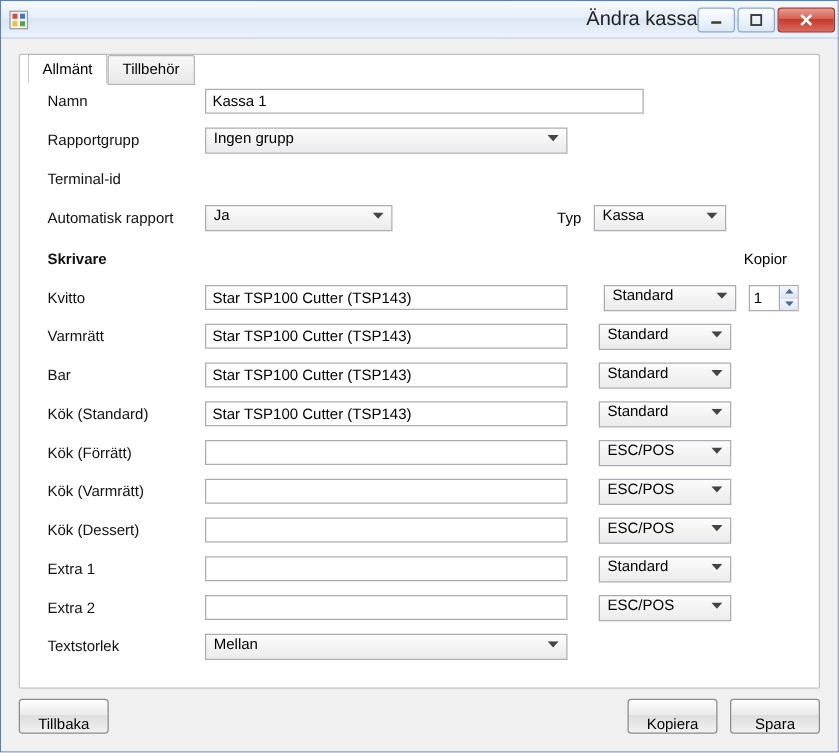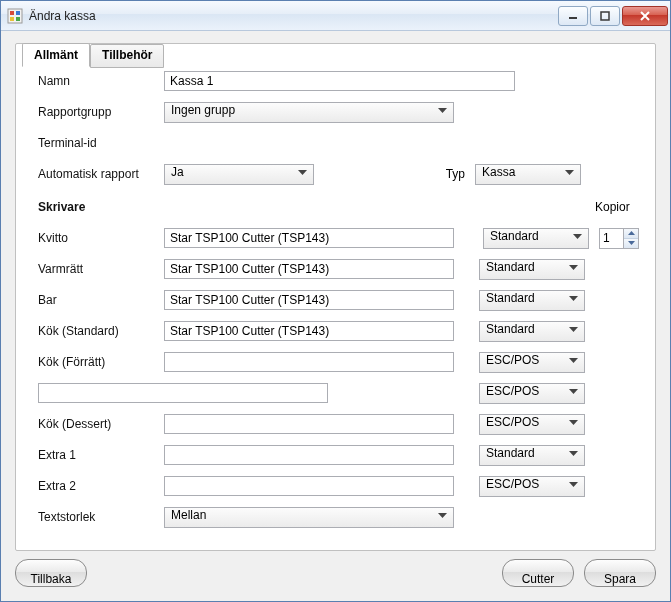--- a/index.html
+++ b/index.html
@@ -29,21 +29,22 @@
     padding: 0 2px 0 6px;
   }
   .titlebar .app-icon {
     width: 16px; height: 16px;
     margin-right: 6px;
     display: inline-block;
   }
   .titlebar .title-text {
     flex: 1;
     color: #222;
-    font-size: 12px;
+    font-size: 16px;
+    text-align: right;
   }
   .win-controls { display: flex; gap: 2px; }
   .win-btn {
     width: 30px; height: 20px;
     border: 1px solid #8fa8c4;
     border-radius: 3px;
     background: linear-gradient(to bottom, #fbfdff, #dde8f5);
     display: flex; align-items: center; justify-content: center;
     cursor: pointer;
   }
@@ -81,21 +82,20 @@
     padding: 3px 11px 4px 11px;
     border: 1px solid #b4b4b4;
     background: linear-gradient(to bottom, #f8f8f8, #e9e9e9);
     font-size: 12px;
     margin-right: 0px;
     position: relative;
     top: 1px;
     cursor: pointer;
     border-top-left-radius: 2px;
     border-top-right-radius: 2px;
-    font-weight: bold;
   }
   .tab.active {
     background: #fff;
     border-bottom: 1px solid #fff;
     top: 0;
     padding-top: 4px;
     padding-bottom: 4px;
     z-index: 2;
   }
 
@@ -150,21 +150,21 @@
   .btnrow {
     display: flex;
     justify-content: space-between;
   }
   .btnrow .right { display:flex; gap: 10px; }
   button.push {
     min-width: 72px;
     height: 28px;
     padding: 12px 14px;
     border: 1px solid #8b8b8b;
-    border-radius: 13px;
+    border-radius: 3px;
     background: linear-gradient(to bottom, #fdfdfd 0%, #ebebeb 45%, #dddddd 46%, #f1f1f1 100%);
     font: inherit;
     cursor: pointer;
   }
 </style>
 </head>
 <body>
 
 <div class="window">
   <div class="titlebar">
@@ -339,20 +339,21 @@
             <span class="sel-btn">
                 <svg width="9" height="6">
                   <path d="M0 0 L4.5 5 L9 0" fill="#444"></path>
                 </svg>
               </span>
           </div>
           <div style="width:44px"></div>
         </div>
 
         <div class="row">
+          <div class="lbl">Kök (Varmrätt)</div>
           <input type="text" style="width: 290px;" value="">
           <div style="flex:1"></div>
           <div class="select" style="width:106px">
             <span class="sel-text">ESC/POS</span>
             <span class="sel-btn">
                 <svg width="9" height="6">
                   <path d="M0 0 L4.5 5 L9 0" fill="#444"></path>
                 </svg>
               </span>
           </div>
@@ -415,18 +416,18 @@
               </span>
           </div>
         </div>
 
       </div>
     </div>
 
     <div class="btnrow">
       <button class="push">Tillbaka</button>
       <div class="right">
-        <button class="push">Cutter</button>
+        <button class="push">Kopiera</button>
         <button class="push">Spara</button>
       </div>
     </div>
   </div>
 </div>
 
 </body></html>

